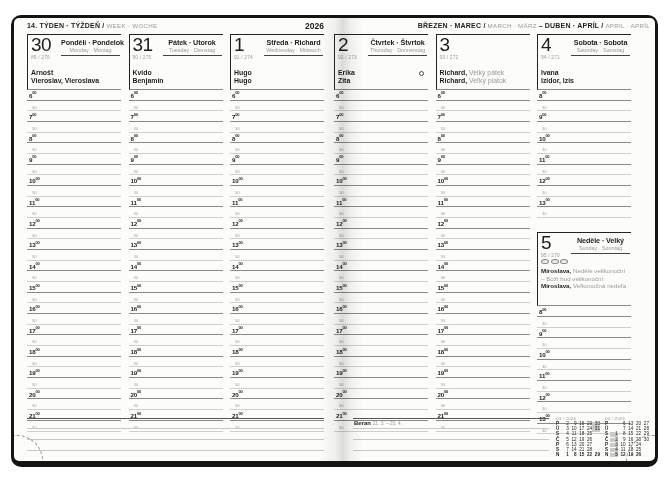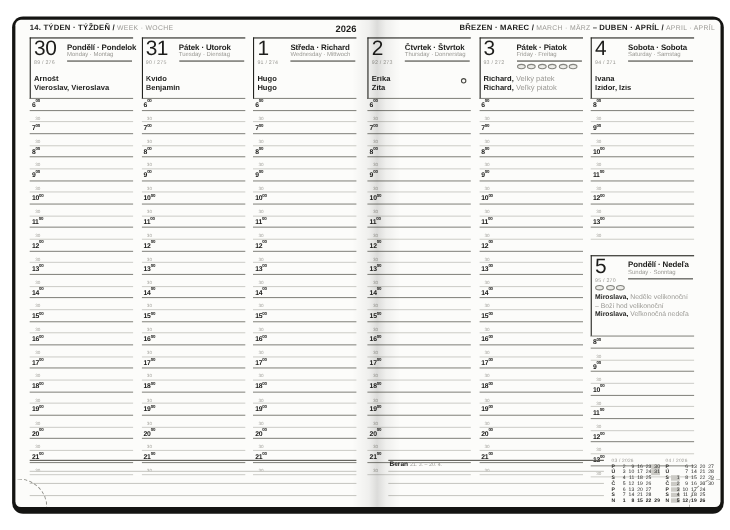--- a/index.html
+++ b/index.html
@@ -18,21 +18,21 @@
   .ph-year{position:absolute;left:13px;width:297px;top:3px;text-align:right;font-weight:700;font-size:8.5px;}
   
   .cols{position:absolute;top:16px;display:flex;gap:7.5px;width:297px;}
   .cols-left{left:13px;}
   .cols-right{left:320px;}
   .day-col{width:94px;flex:0 0 94px;}
   .day-head{position:relative;height:56px;border-top:1.7px solid #23231f;border-left:1px solid #23231f;border-bottom:1px solid #8a8a84;box-sizing:border-box;}
   .day-head.sun{height:74px;}
   .day-num{position:absolute;left:3px;top:0;font-size:19px;line-height:1.05;letter-spacing:-0.5px;}
   .day-ord{position:absolute;left:3px;top:20px;font-size:4.8px;color:#9a9994;letter-spacing:0.2px;}
-  .day-title{position:absolute;left:33px;top:2.5px;right:1px;}
+  .day-title{position:absolute;left:33px;top:2.5px;right:1px;text-align:center;}
   .dt-primary{font-size:7.2px;font-weight:700;letter-spacing:-0.1px;white-space:nowrap;}
   .dt-secondary{font-size:5.4px;color:#9a9994;margin-top:0.5px;white-space:nowrap;}
   .dt-rule{border-bottom:1px solid #44443e;margin-top:1.5px;}
   .names{position:absolute;left:3px;top:34px;right:0;font-size:6.9px;line-height:1.2;}
   .day-head.sun .names{font-size:6.2px;}
   .nline{white-space:nowrap;overflow:hidden;}
   .nline .strong{font-weight:700;}
   .nline .muted{color:#9a9994;font-weight:400;}
   
   .badge-row{display:flex;gap:1.5px;}
@@ -546,33 +546,20 @@
             </div>
             <div class="trow half">
               <span class="t30">30</span>
             </div>
           </div>
       </div>
       <div class="day-col">
         <div class="day-head">
           <div class="day-num">3</div>
           <div class="day-ord">93 / 272</div>
-          <div class="day-title">
-            <div class="dt-primary">Pátek · Piatok</div>
-            <div class="dt-secondary">Friday · Freitag</div>
-            <div class="dt-rule"></div>
-            <div class="badge-row br-title">
-                <span class="badge"></span>
-                <span class="badge"></span>
-                <span class="badge"></span>
-                <span class="badge"></span>
-                <span class="badge"></span>
-                <span class="badge"></span>
-              </div>
-          </div>
           <div class="names">
               <div class="nline"><span class="strong">Richard, </span><span class="muted">Velký pátek</span></div>
               <div class="nline"><span class="strong">Richard, </span><span class="muted">Veľký piatok</span></div>
             </div>
         </div>
         <div class="timegrid">
             <div class="trow hour">
               <span class="tlab">6<sup>00</sup></span>
             </div>
             <div class="trow half">
@@ -720,21 +707,21 @@
             </div>
             <div class="trow half">
               <span class="t30">30</span>
             </div>
           </div>
         <div class="sun-gap"></div>
         <div class="day-head sun">
           <div class="day-num">5</div>
           <div class="day-ord">95 / 270</div>
           <div class="day-title">
-            <div class="dt-primary">Pondělí · Nedeľa</div>
+            <div class="dt-primary">Neděle · Velký</div>
             <div class="dt-secondary">Sunday · Sonntag</div>
             <div class="dt-rule"></div>
           </div>
           <div class="badge-row br-left">
               <span class="badge"></span>
               <span class="badge"></span>
               <span class="badge"></span>
             </div>
           <div class="names">
               <div class="nline"><span class="strong">Miroslava, </span><span class="muted">Neděle velikonoční</span></div>

